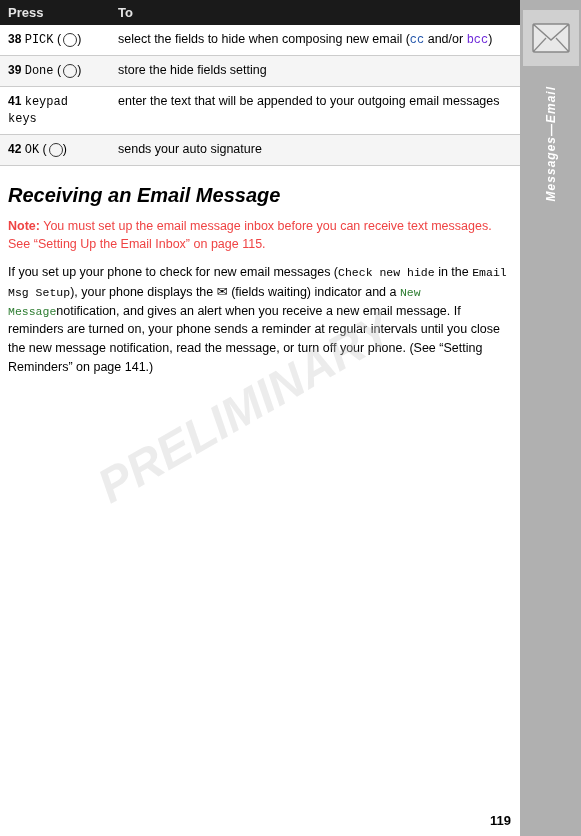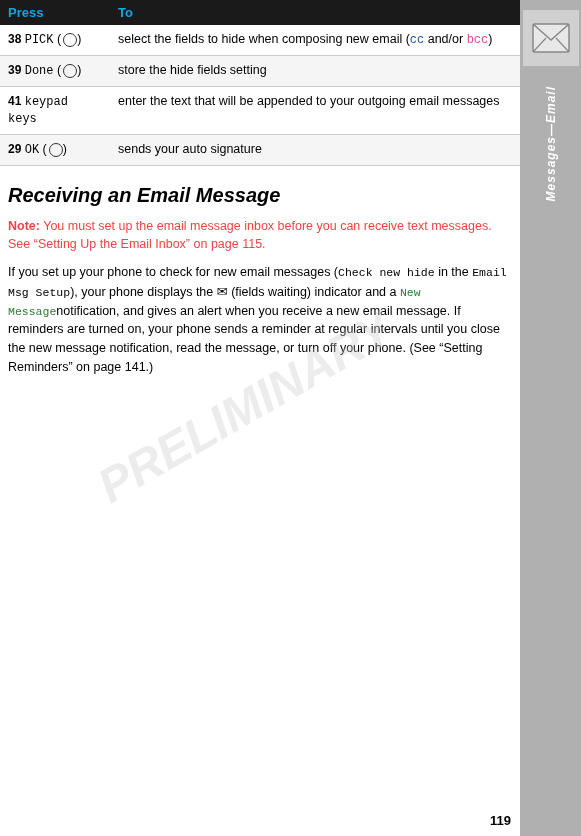--- a/index.html
+++ b/index.html
@@ -24,21 +24,21 @@
     }
 
     
     .press-table {
       width: 100%;
       border-collapse: collapse;
     }
 
     .table-header-row {
       background: #1a1a1a;
-      color: #0ea5e9;
+      color: #e5e5e5;
       border-radius: 11px;
     }
 
     .table-header-row th {
       padding: 5px 8px;
       font-size: 13px;
       font-weight: bold;
       text-align: left;
     }
 
@@ -72,21 +72,21 @@
       font-size: 12px;
     }
 
     .cc-text {
       color: #2255aa;
       font-family: 'Courier New', monospace;
       font-size: 12px;
     }
 
     .bcc-text {
-      color: #ec4899;
+      color: #6d28d9;
       font-family: 'Courier New', monospace;
       font-size: 12px;
     }
 
     .circle-sym {
       display: inline-block;
       width: 14px;
       height: 14px;
       border: 1.5px solid #333;
       border-radius: 50%;
@@ -217,21 +217,21 @@
         </tr>
         <tr>
           <td class="press-col"><span class="row-num">39 </span><span class="monospace">Done</span> (<span class="circle-sym"></span>)</td>
           <td>store the hide fields setting</td>
         </tr>
         <tr>
           <td class="press-col"><span class="row-num">41 </span><span class="monospace">keypad keys</span></td>
           <td>enter the text that will be appended to your outgoing email messages</td>
         </tr>
         <tr>
-          <td class="press-col"><span class="row-num">29 </span><span class="monospace">OK</span> (<span class="circle-sym"></span>)</td>
+          <td class="press-col"><span class="row-num">42 </span><span class="monospace">OK</span> (<span class="circle-sym"></span>)</td>
           <td>sends your auto signature</td>
         </tr>
       </tbody>
   </table>
 
   <div class="section-heading">Receiving an Email Message</div>
 
   <p class="note-para">
     <span class="note-bold">Note:</span>
     <span>You must set up the email message inbox before you can receive text messages. See “Setting Up the Email Inbox” on page 115.</span>

